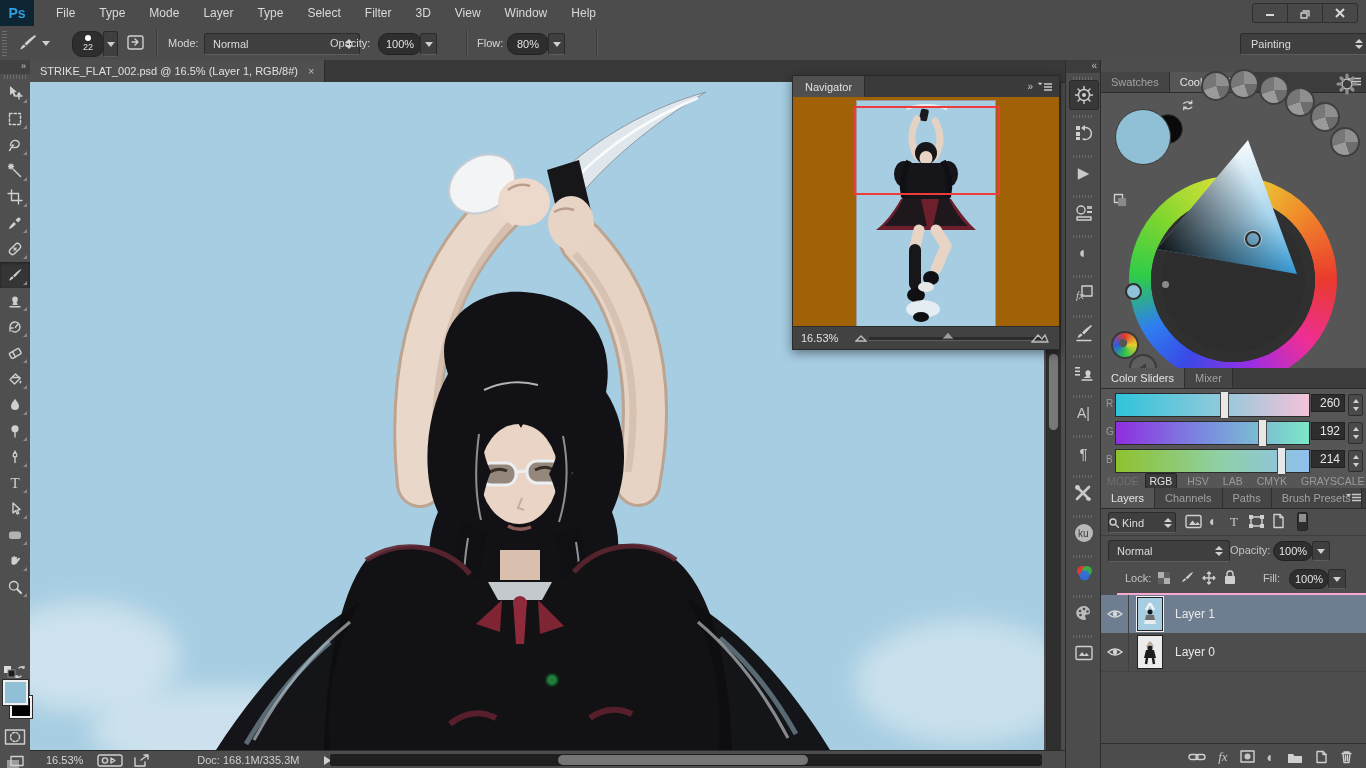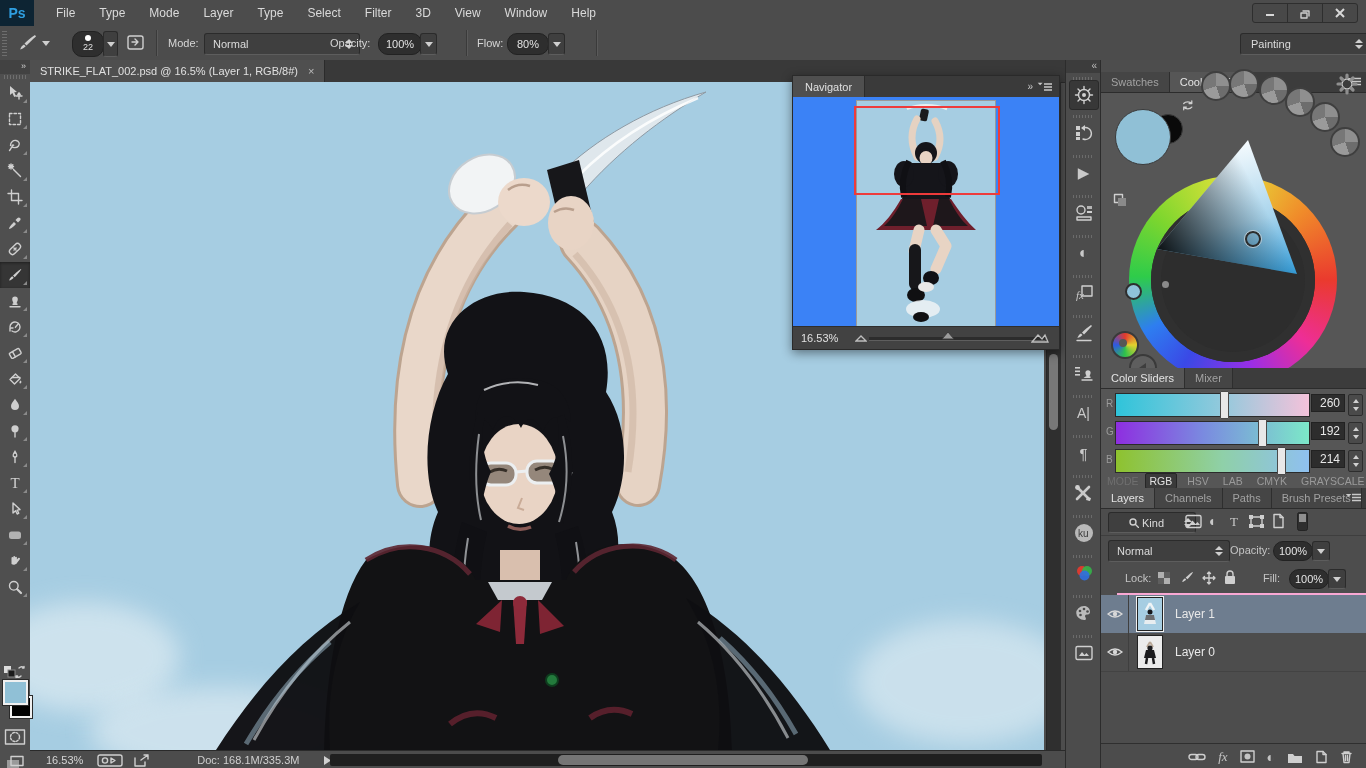--- a/index.html
+++ b/index.html
@@ -38,21 +38,21 @@
   #tabbar{left:30px;top:60px;width:1035px;height:22px;background:#393939;border-bottom:1px solid #2b2b2b;}
   #doctab{position:absolute;left:0;top:0;height:22px;background:#4f4f4f;display:flex;align-items:center;padding:0 10px;gap:10px;border-right:1px solid #2b2b2b;color:#e0e0e0;}
   #canvas{left:30px;top:82px;width:1014px;height:668px;background:#a6cde2;overflow:hidden;}
   #vscroll{left:1046px;top:82px;width:14px;height:668px;background:#2f2f2f;border-left:1px solid #262626;}
   #vthumb{position:absolute;left:2px;top:272px;width:9px;height:76px;background:#787878;border-radius:5px;}
   
   #statusbar{left:30px;top:750px;width:1035px;height:18px;background:#4c4c4c;border-top:1px solid #2a2a2a;display:flex;align-items:center;}
   #hscroll{position:absolute;left:300px;top:3px;width:712px;height:12px;background:#1f1f1f;border-radius:2px;}
   #hthumb{position:absolute;left:228px;top:1px;width:250px;height:10px;background:#757575;border-radius:5px;}
   
-  #navigator{left:792px;top:75px;width:266px;height:273px;background:#3b82f6;border:1px solid #2a2a2a;box-shadow:0 3px 10px rgba(0,0,0,.45);}
+  #navigator{left:792px;top:75px;width:266px;height:273px;background:#a16207;border:1px solid #2a2a2a;box-shadow:0 3px 10px rgba(0,0,0,.45);}
   #nav-titlebar{height:21px;background:#3a3a3a;display:flex;align-items:center;}
   #nav-tab{height:21px;background:#4f4f4f;padding:0 12px;display:flex;align-items:center;color:#e0e0e0;border-right:1px solid #2b2b2b;}
   #nav-thumbwrap{position:absolute;left:64px;top:25px;width:138px;height:225px;outline:1px solid #9a9a9a;}
   #nav-proxy{position:absolute;left:-3px;top:5px;width:142px;height:85px;border:2px solid #ee3b3b;}
   #nav-footer{position:absolute;left:0;bottom:0;width:100%;height:22px;background:#424242;border-top:1px solid #2e2e2e;display:flex;align-items:center;}
   #nav-slider{position:absolute;left:76px;top:10px;width:176px;height:3px;background:#2c2c2c;border-bottom:1px solid #5e5e5e;}
   
   #iconstrip{left:1065px;top:60px;width:35px;height:708px;background:#4c4c4c;border-left:1px solid #2c2c2c;}
   #strip-top{height:13px;background:#3c3c3c;color:#bdbdbd;font-size:10px;text-align:right;padding-right:4px;line-height:12px;}
   .sicon{position:relative;width:35px;height:40px;display:flex;align-items:center;justify-content:center;color:#c9c9c9;}
@@ -777,21 +777,21 @@
         <span class="pmenu">
             <svg width="16" height="11">
               <path d="M1 2.5l3.5 3.5L8 2.5z" fill="#c9c9c9" transform="scale(.8)"></path>
               <path d="M7 2.5h9M7 5.5h9M7 8.5h9" stroke="#c9c9c9" stroke-width="1.4"></path>
             </svg>
           </span>
       </div>
       <div style="position:relative;height:260px;background:#4d4d4d;">
 
         <div style="position:absolute;left:0;top:0;width:266px;height:26px;border-bottom:1px solid #3e3e3e;">
-          <div class="field" style="position:absolute;left:7px;top:3px;width:66px;height:19px;padding-left:20px;gap:3px;">
+          <div class="field" style="position:absolute;left:7px;top:3px;width:66px;height:19px;padding-left:0;gap:3px;">
             <svg width="10" height="10">
                 <circle class="ticon" cx="4" cy="4" r="3"></circle>
                 <path class="ticon" d="M6.5 6.5L9.5 9.5"></path>
               </svg>
             <span>Kind</span>
             <span class="ud" style="margin-right:3px;">
                 <i class="up"></i>
                 <i class="dn"></i>
               </span>
           </div>

